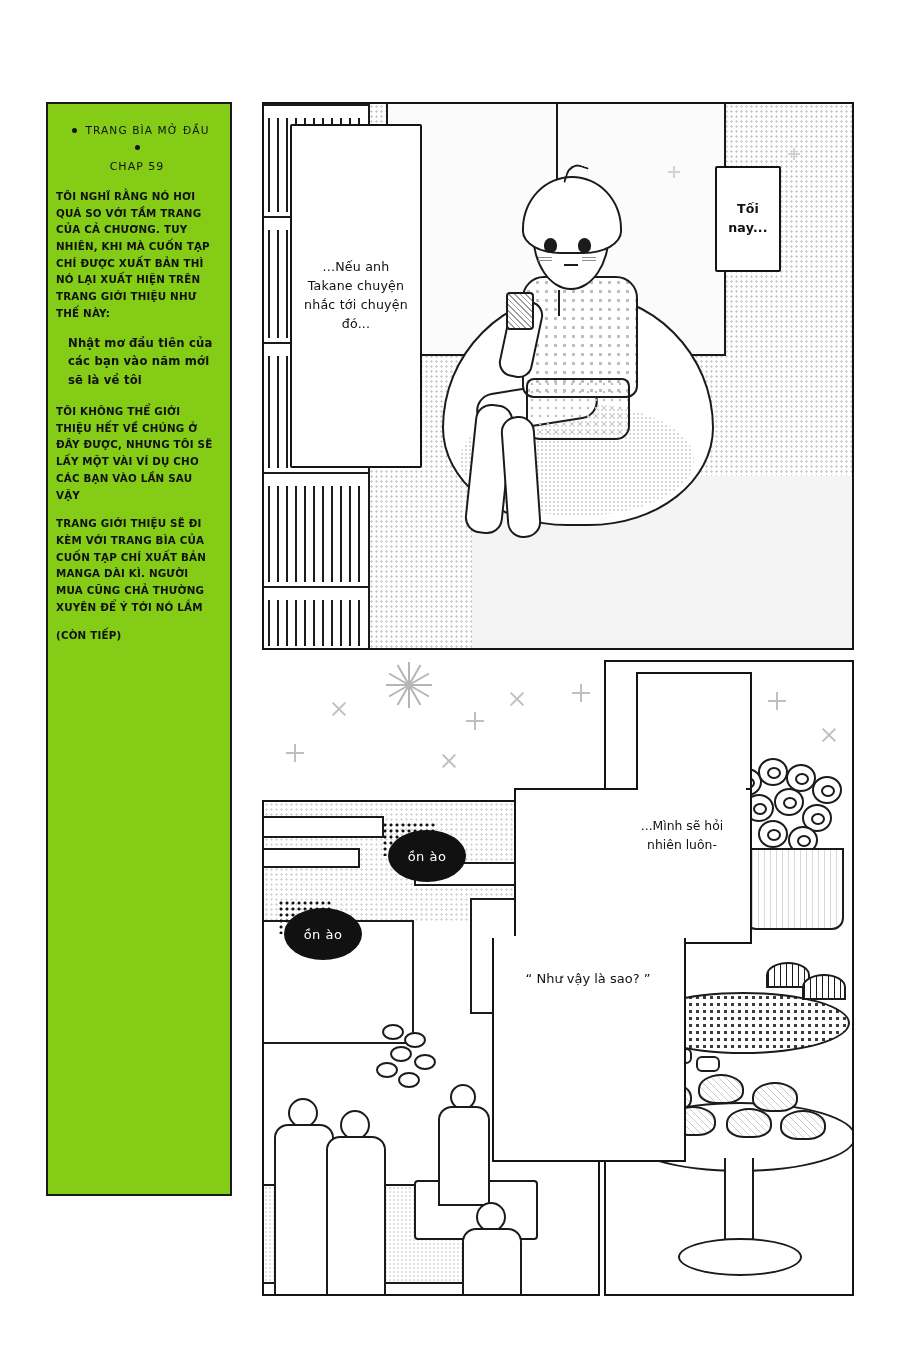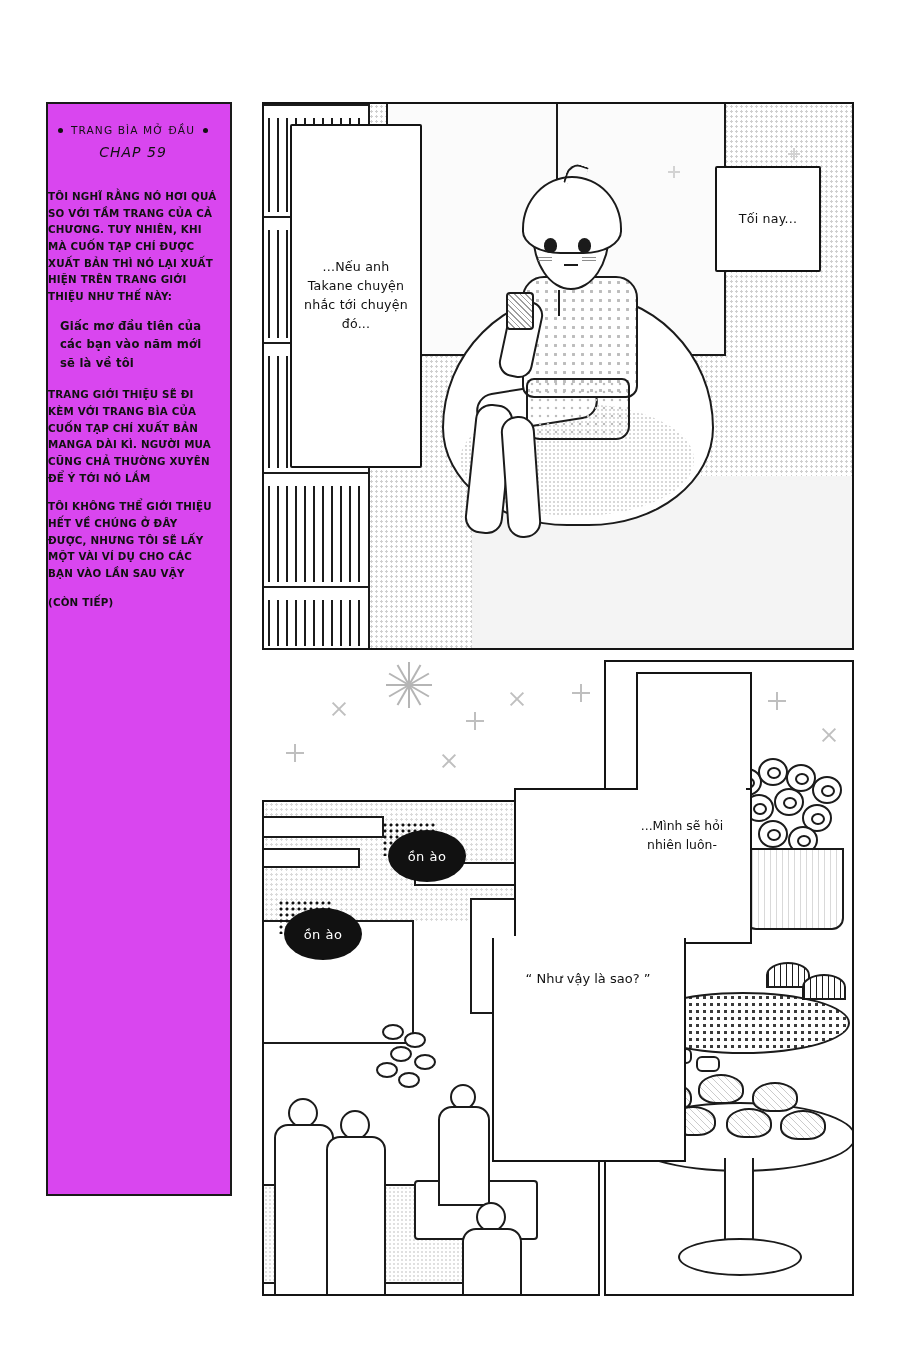--- a/index.html
+++ b/index.html
@@ -24,22 +24,22 @@
 
   
   .notes-col {
     position: absolute;
     left: 46px;
     top: 102px;
     width: 186px;
     height: 1094px;
     border: 2px solid #1a1a1a;
     box-sizing: border-box;
-    background: #d946ef;
-    padding: 14px 12px 8px 0;
+    background: #84cc16;
+    padding: 14px 12px 8px 8px;
   }
   .notes-inner {
     font-size: 10.3px;
     line-height: 1.62;
     color: #111;
     letter-spacing: 0.2px;
     text-transform: uppercase;
     font-family: "DejaVu Sans", sans-serif;
   }
   .note-head {
@@ -53,24 +53,23 @@
     display: inline-block;
     width: 5px;
     height: 5px;
     border-radius: 50%;
     background: #111;
     vertical-align: middle;
     margin: 0 8px 2px 8px;
   }
   .note-sub {
     text-align: center;
-    font-size: 14px;
+    font-size: 11px;
     letter-spacing: 1px;
-    margin-bottom: 24px;
-    font-style: italic;
+    margin-bottom: 12px;
   }
   .para {
     margin: 0 0 12px 0;
     text-align: left;
     font-weight: bold;
   }
   .numlist {
     margin: 14px 0 12px 0;
     padding: 0;
     list-style: none;
@@ -381,21 +380,21 @@
     line-height: 1.5;
     letter-spacing: 0.2px;
     padding: 6px 8px;
     z-index: 6;
   }
   .balloon.rect { border-radius: 2px; }
   .balloon .txt { display: block; }
 
   #bl-1 { left: 290px; top: 124px; width: 132px; height: 344px; }
   #bl-1 .txt { font-size: 12.6px; }
-  #bl-2 { left: 715px; top: 166px; width: 106px; height: 106px; }
+  #bl-2 { left: 715px; top: 166px; width: 66px; height: 106px; font-weight: bold; }
   #bl-2 .txt { font-size: 12.6px; }
 
   
   .balloon-stack {
     position: absolute;
     z-index: 8;
   }
   #bs-a {
     left: 636px; top: 672px; width: 112px; height: 120px;
     background: #fff; border: 2px solid #141414; border-bottom: none;
@@ -472,26 +471,26 @@
   <div class="notes-col">
     <div class="notes-inner">
       <div class="note-head">
         <span class="dot"></span><span>Trang bìa mở đầu</span><span class="dot"></span>
       </div>
       <div class="note-sub">Chap 59</div>
 
       <p class="para">Tôi nghĩ rằng nó hơi quá so với tầm trang của cả chương. Tuy nhiên, khi mà cuốn tạp chí được xuất bản thì nó lại xuất hiện trên trang giới thiệu như thế này:</p>
 
 
-      <div class="bold-block">Giấc mơ đầu tiên của các bạn vào năm mới sẽ là về tôi</div>
-
-
-
+      <div class="bold-block">Nhật mơ đầu tiên của các bạn vào năm mới sẽ là về tôi</div>
+
+
+
+      <p class="para">Tôi không thể giới thiệu hết về chúng ở đây được, nhưng tôi sẽ lấy một vài ví dụ cho các bạn vào lần sau vậy</p>
       <p class="para">Trang giới thiệu sẽ đi kèm với trang bìa của cuốn tạp chí xuất bản manga dài kì. Người mua cũng chả thường xuyên để ý tới nó lắm</p>
-      <p class="para">Tôi không thể giới thiệu hết về chúng ở đây được, nhưng tôi sẽ lấy một vài ví dụ cho các bạn vào lần sau vậy</p>
       <p class="para">(Còn tiếp)</p>
     </div>
 
   </div>
 
   <div class="panel" id="panel-top">
     <div class="wall dots-a"></div>
 
     <div class="shelf">
       <div class="row" style="top:0px;"></div>

